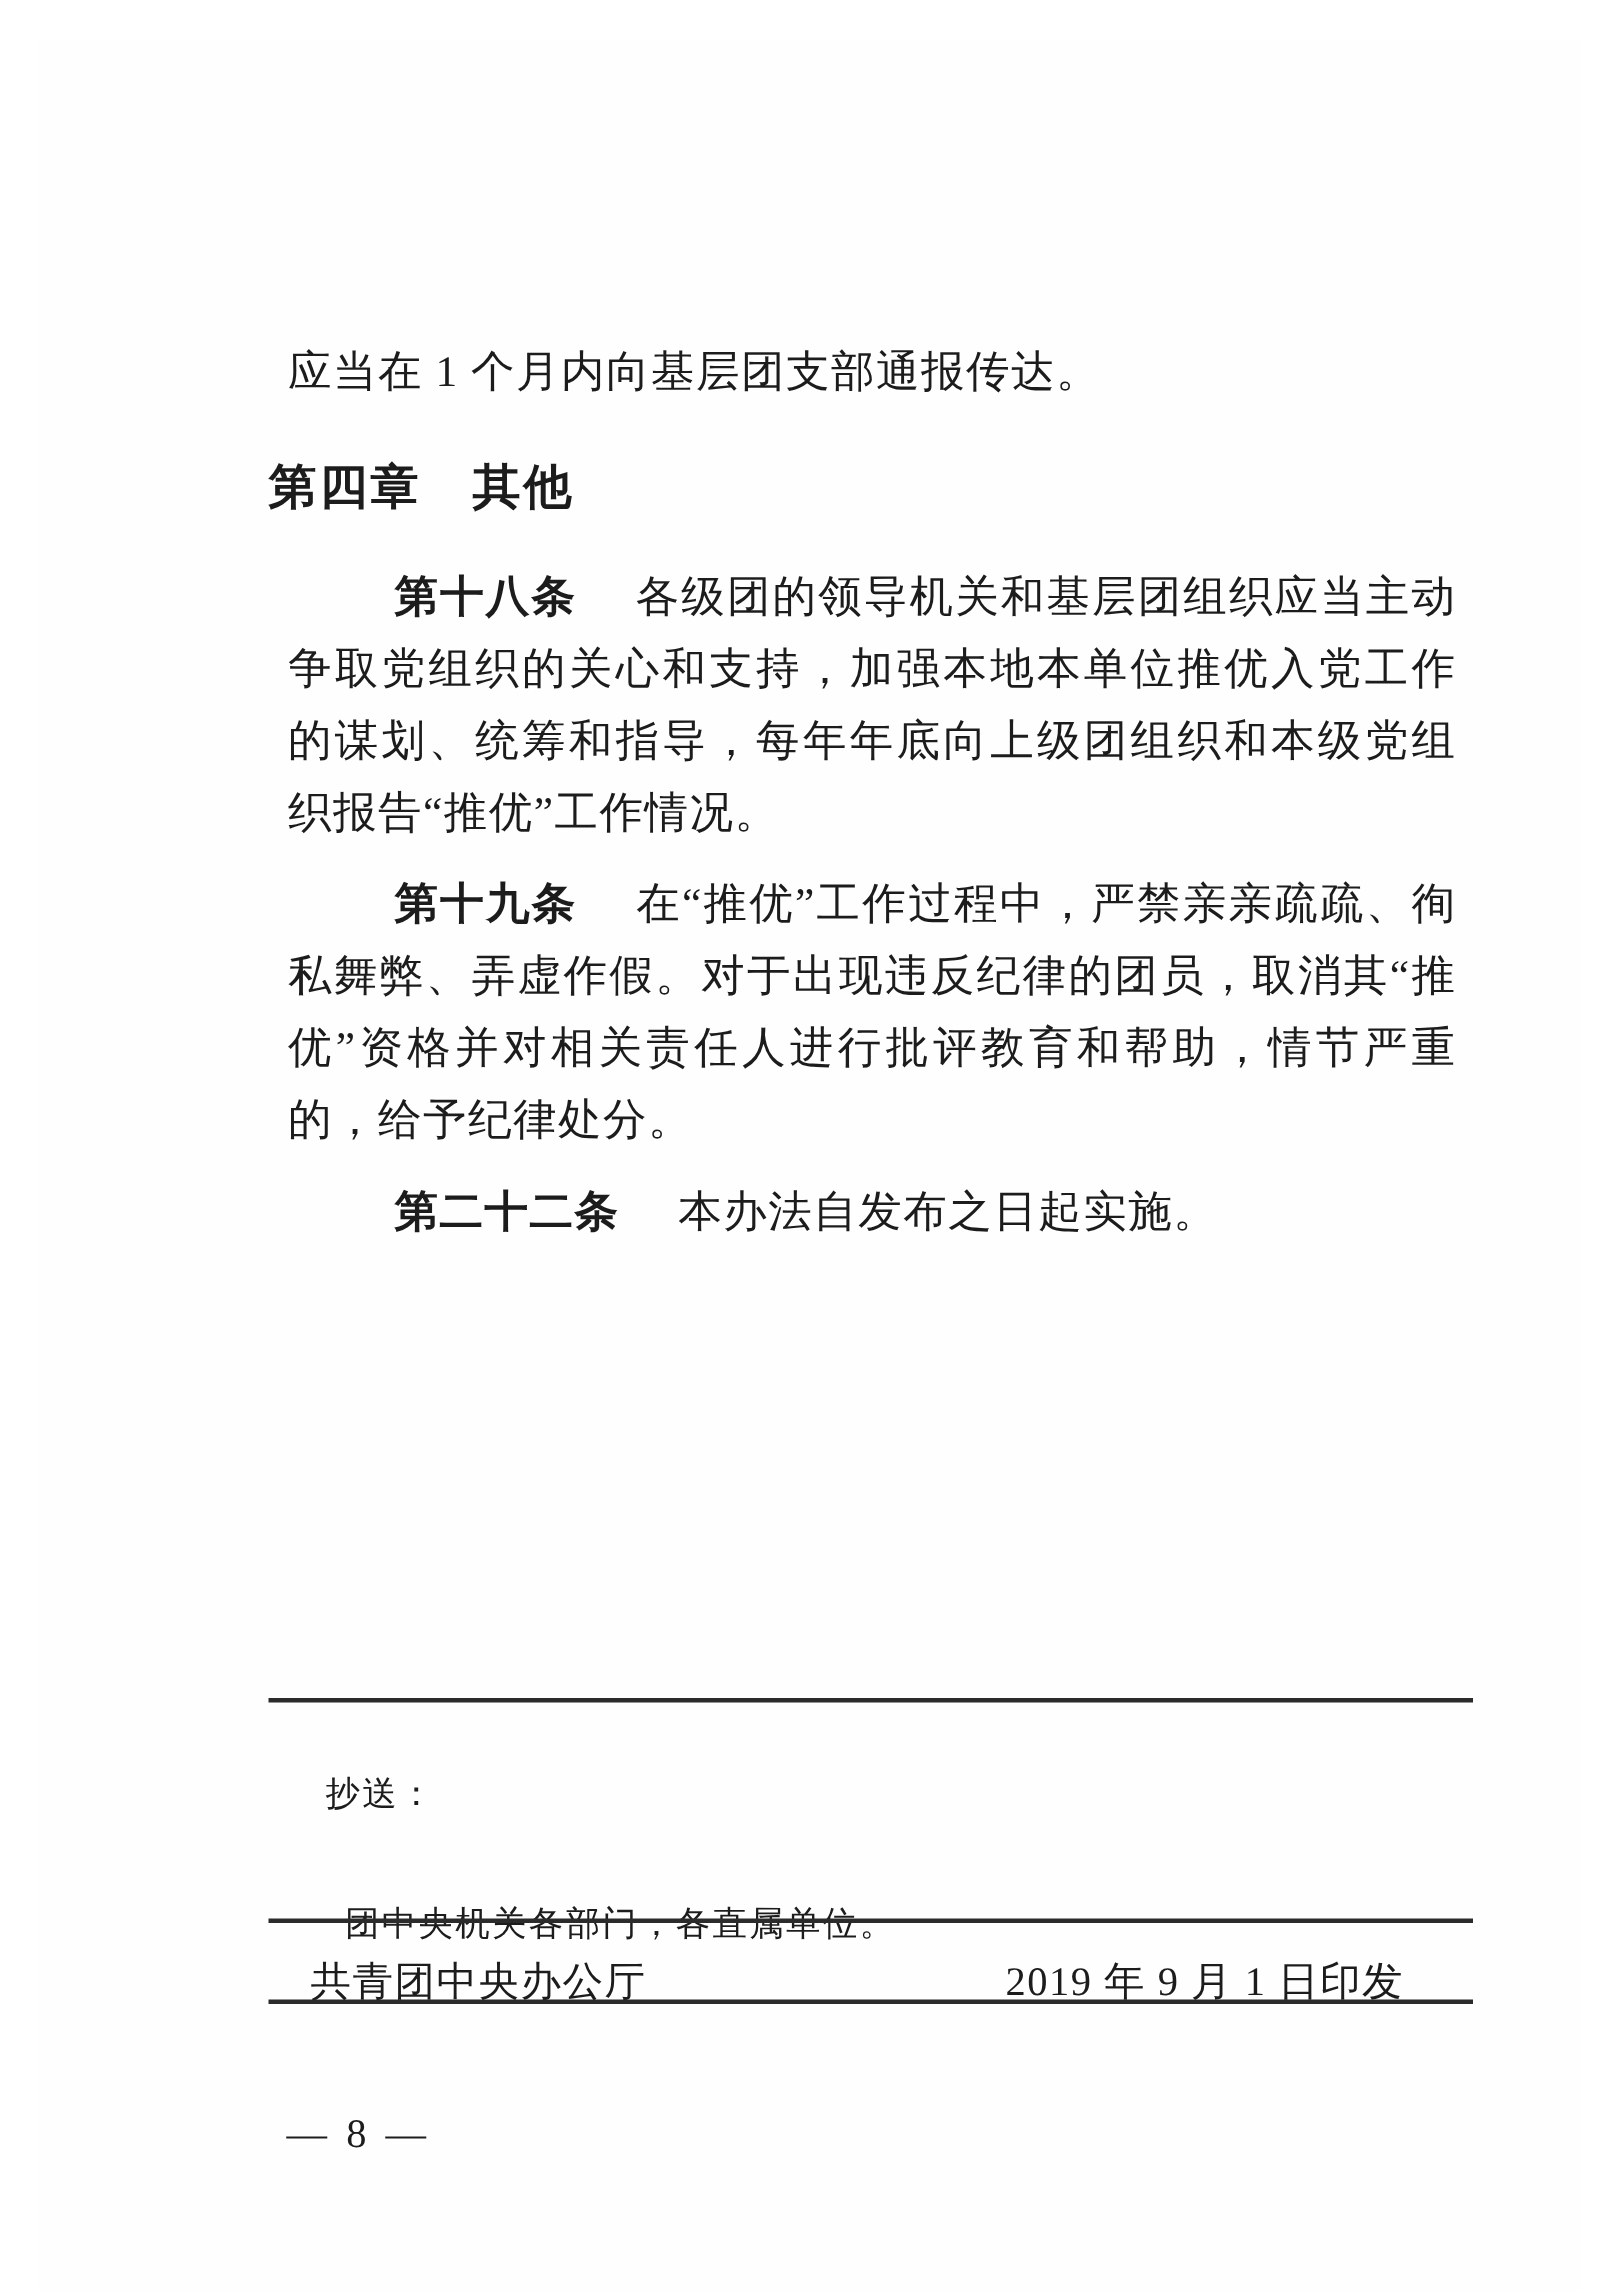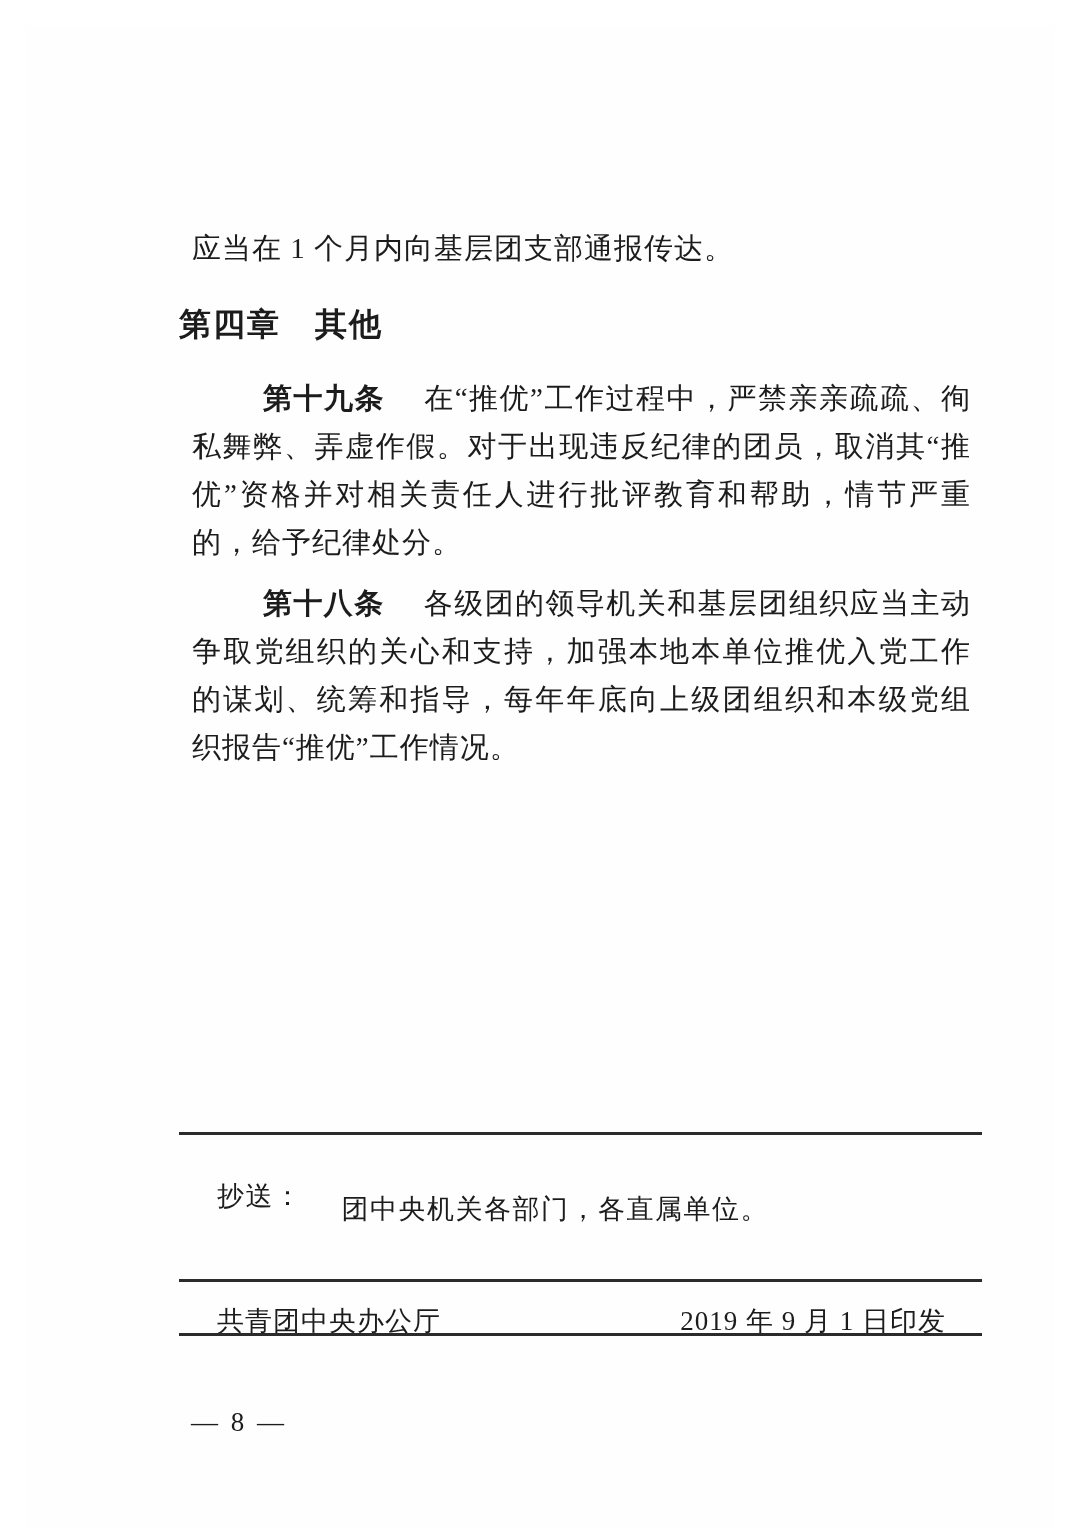--- a/index.html
+++ b/index.html
@@ -47,29 +47,30 @@
     background: #2b2b2b;
   }
   .rule-1 { top: 1093px; }
   .rule-2 { top: 1240px; }
   .rule-3 { top: 1294px; }
   .copy-block {
     position: absolute;
     top: 1120px;
     left: 165px;
     display: flex;
-    font-size: 27px;
+    font-size: 23px;
     line-height: 48px;
     letter-spacing: 1.5px;
+    flex-direction: column;
   }
   .copy-label { white-space: nowrap; }
   .issuer-row {
     position: absolute;
     top: 1248px;
-    left: 165px;
+    left: 155px;
     width: 755px;
     display: flex;
     justify-content: space-between;
     align-items: flex-end;
     font-size: 27px;
     line-height: 42px;
     letter-spacing: 1px;
   }
   .page-number {
     position: absolute;
@@ -83,26 +84,27 @@
 <body>
 
 <div class="page">
 
   <main class="body-text">
 
     <p class="cont-line">应当在 1 个月内向基层团支部通报传达。</p>
 
     <h2 class="chapter">第四章　其他</h2>
 
+    <p class="article"><span class="art-num">第十八条</span><span>各级团的领导机关和基层团组织应当主动争取党组织的关心和支持，加强本地本单位推优入党工作的谋划、统筹和指导，每年年底向上级团组织和本级党组织报告“推优”工作情况。</span></p>
+
     <p class="article"><span class="art-num">第十九条</span><span>在“推优”工作过程中，严禁亲亲疏疏、徇私舞弊、弄虚作假。对于出现违反纪律的团员，取消其“推优”资格并对相关责任人进行批评教育和帮助，情节严重的，给予纪律处分。</span></p>
-
-    <p class="article"><span class="art-num">第十八条</span><span>各级团的领导机关和基层团组织应当主动争取党组织的关心和支持，加强本地本单位推优入党工作的谋划、统筹和指导，每年年底向上级团组织和本级党组织报告“推优”工作情况。</span></p>
 
 
 
+    <p class="article"><span class="art-num">第二十二条</span><span>本办法自发布之日起实施。</span></p>
 
   </main>
 
   <div class="rule rule-1"></div>
 
   <div class="copy-block">
     <span class="copy-label">抄送：</span>
     <div class="copy-lines">
       <p>团中央机关各部门，各直属单位。</p>
     </div>

